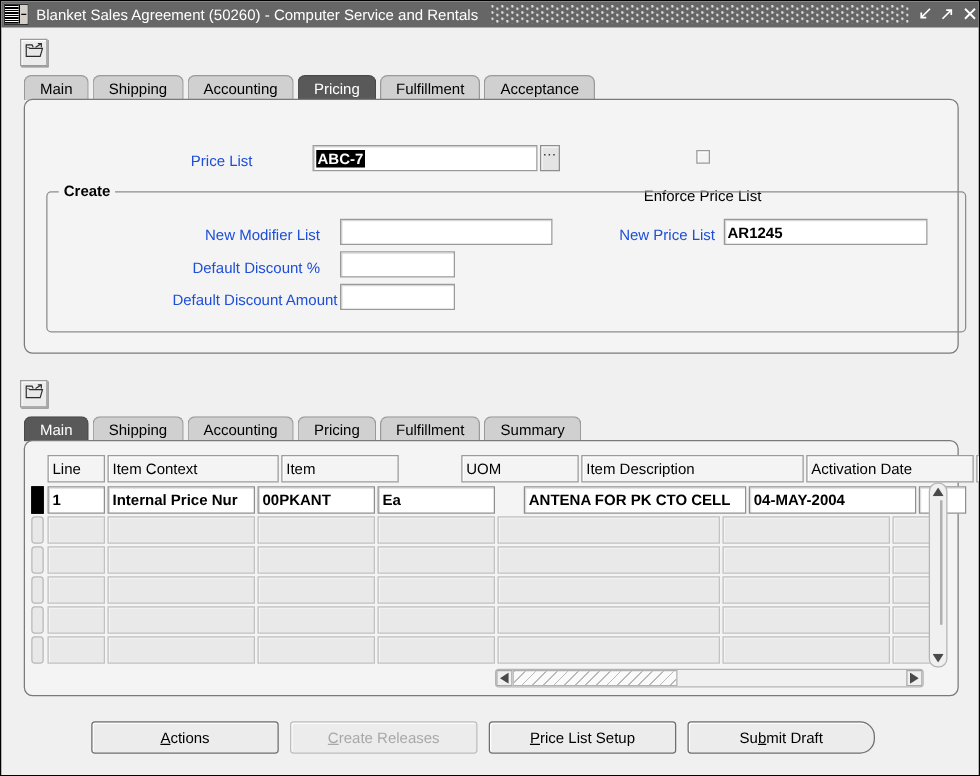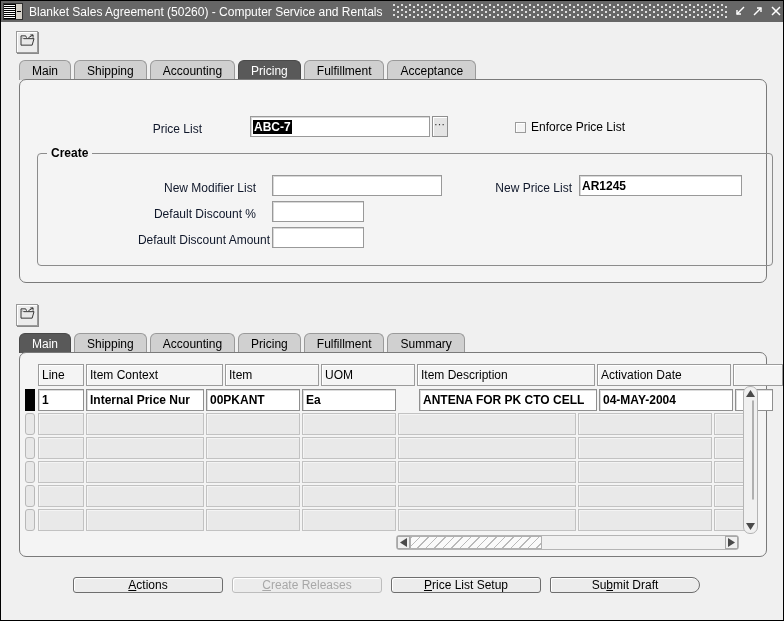--- a/index.html
+++ b/index.html
@@ -134,21 +134,21 @@
     background: #f4f4f4;
     border: 1px solid #7a7a7a;
     border-radius: 7px;
     box-sizing: border-box;
   }
 
   
   .lbl {
     position: absolute;
     font-size: 12px;
-    color: #0f172a;
+    color: #1d4ed8;
     white-space: nowrap;
   }
   .lbl.right { text-align: right; }
 
   .field {
     position: absolute;
     background: #ffffff;
     border: 1px solid #999999;
     box-shadow: inset 1px 1px 0 #d8d8d8;
     box-sizing: border-box;
@@ -184,22 +184,23 @@
     line-height: 4px;
     padding-bottom: 5px;
     cursor: default;
   }
 
   
   .checkbox-wrap {
     position: absolute;
     display: flex;
     align-items: center;
-    gap: 5px;
-    white-space: nowrap;
+    gap: 19px;
+    white-space: nowrap;
+    flex-direction: column;
   }
   .checkbox-box {
     width: 11px; height: 11px;
     background: #f4f4f4;
     border: 1px solid #9b9b9b;
     box-shadow: inset 1px 1px 0 #ffffff;
     box-sizing: border-box;
   }
 
   
@@ -321,21 +322,21 @@
   }
   .sb-thumb.tex {
     background-color: #fafafa;
     background-image:
       repeating-linear-gradient(135deg, #b9b9b9 0 1px, transparent 1px 6px);
   }
 
   
   .action-btn {
     position: absolute;
-    height: 16px;
+    height: 26px;
     background: #ececec;
     border: 1px solid #6e6e6e;
     border-radius: 3px;
     box-shadow: inset 1px 1px 0 #ffffff;
     box-sizing: border-box;
     font-family: "Liberation Sans", sans-serif;
     font-size: 12px;
     color: #000000;
     display: flex;
     align-items: center;
@@ -497,21 +498,21 @@
         <div class="rowmark" style="background: transparent;"></div>
         <div class="hcell" style="width: 46px;">
           <span>Line</span>
         </div>
         <div class="hcell" style="width: 137px;">
           <span>Item Context</span>
         </div>
         <div class="hcell" style="width: 94px;">
           <span>Item</span>
         </div>
-        <div class="hcell" style="width: 94px;">
+        <div class="hcell" style="width: 94px; margin-left: 48px;">
           <span>UOM</span>
         </div>
         <div class="hcell" style="width: 178px;">
           <span>Item Description</span>
         </div>
         <div class="hcell" style="width: 134px;">
           <span>Activation Date</span>
         </div>
         <div class="hcell" style="width: 38px; padding-left: 48px;">
           <span>Expi</span>

